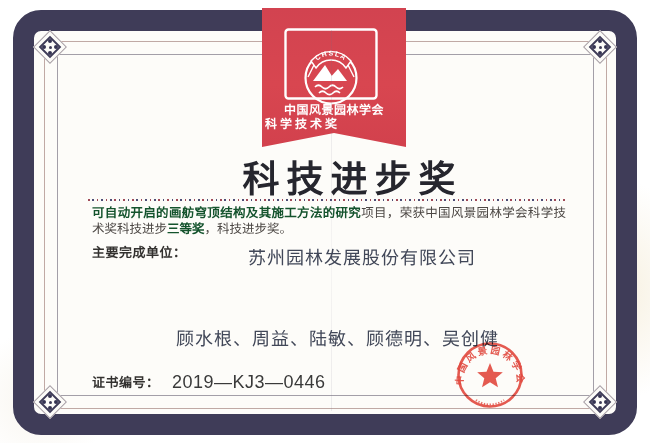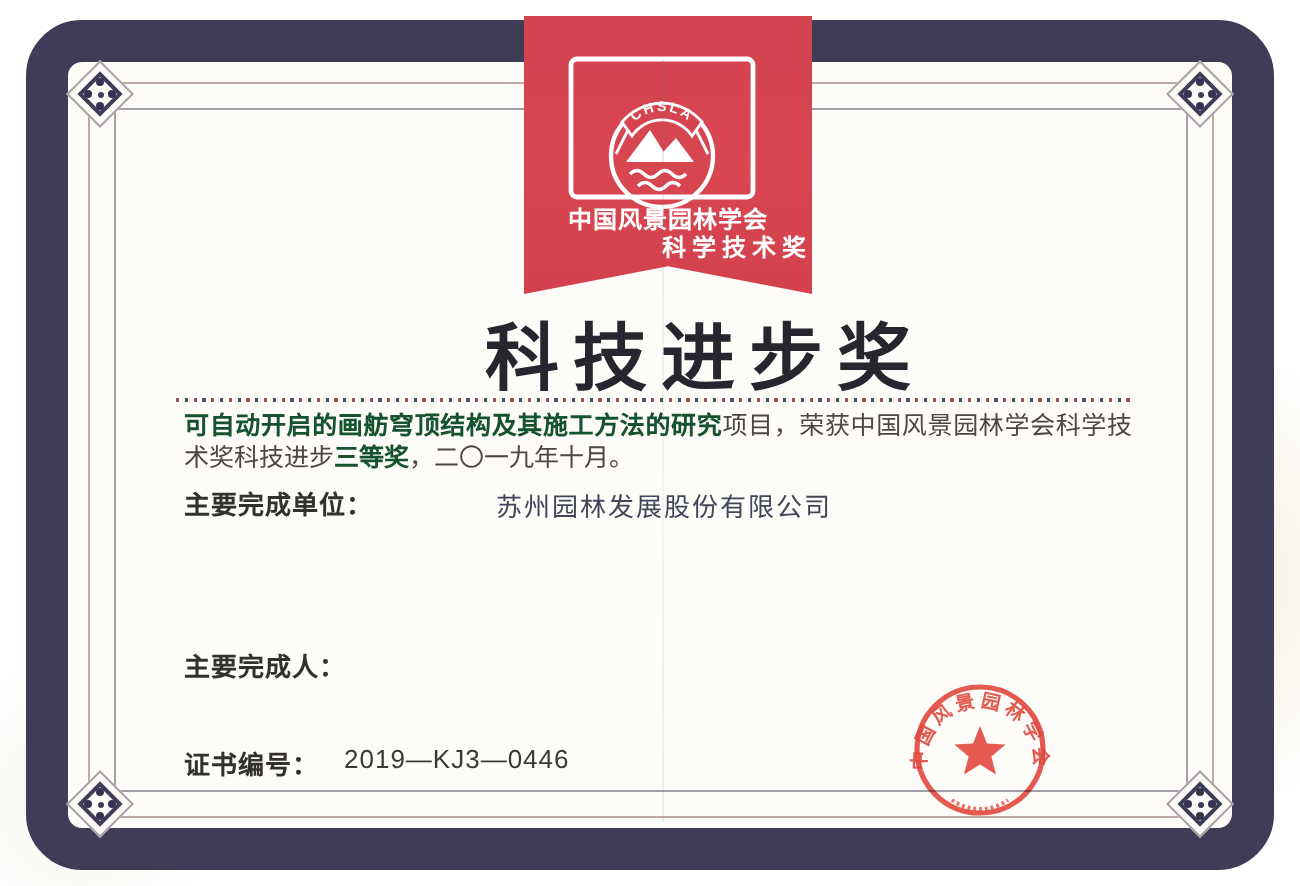--- a/index.html
+++ b/index.html
@@ -32,21 +32,21 @@
   .orn .dot.c{left:10.5px;top:10.5px;width:3px;height:3px;background:#3f3c58;}
   
   .ribbon{
     position:absolute;z-index:5;left:262px;top:8px;width:144px;height:139px;
     background:linear-gradient(180deg,#d24350,#d84650 55%,#d2414d);
     clip-path:polygon(0 0,100% 0,100% 100%,50% 90%,0 100%);
   }
   .ribbon .org-line{position:absolute;left:0;top:92px;width:100%;text-align:center;
     color:#fff;font-size:12px;font-weight:bold;letter-spacing:.5px;
     font-family:"Liberation Serif","DejaVu Serif",serif;}
-  .ribbon .award-line{position:absolute;left:0;top:106px;width:100%;text-align:right;
+  .ribbon .award-line{position:absolute;left:0;top:106px;width:100%;text-align:left;
     color:#fff;font-size:12px;font-weight:bold;letter-spacing:3px;text-indent:3px;
     font-family:"Liberation Serif","DejaVu Serif",serif;}
   .logo{position:absolute;left:22px;top:20px;}
   
   .title{
     position:absolute;z-index:4;left:0;top:149px;width:650px;text-align:center;
     font-family:"Liberation Serif","DejaVu Serif",serif;
     font-size:37px;font-weight:bold;color:#26262e;letter-spacing:7px;text-indent:7px;margin-left:24px;
   }
   .dotted-rule{
@@ -57,21 +57,21 @@
   }
   
   .citation{
     position:absolute;z-index:4;left:92px;top:206px;width:474px;
     font-size:12.5px;line-height:15.6px;color:#4c4744;text-align:justify;
     font-family:"Liberation Sans","DejaVu Sans",sans-serif;
   }
   .citation b{color:#14532d;}
   
   .flabel{position:absolute;z-index:4;font-size:13px;font-weight:bold;color:#33312f;letter-spacing:.5px;}
-  .fvalue{position:absolute;z-index:4;font-size:13px;color:#414758;
+  .fvalue{position:absolute;z-index:4;font-size:18px;color:#414758;
     font-family:"Liberation Serif","DejaVu Serif",serif;letter-spacing:1px;}
   .lbl-unit{left:92px;top:242px;} .val-unit{left:248px;top:243px;}
   .lbl-people{left:92px;top:323px;} .val-people{left:176px;top:324px;}
   .lbl-certno{left:92px;top:372px;text-align:center;}
   .val-certno{left:172px;top:372px;font-family:"Liberation Sans","DejaVu Sans",sans-serif;
     color:#3a3a3a;letter-spacing:.5px;}
   
   .date{position:absolute;z-index:5;left:447px;top:367px;font-size:15px;color:#3c3c46;
     letter-spacing:1px;font-family:"Liberation Serif","DejaVu Serif",serif;}
   .seal{position:absolute;z-index:7;left:444px;top:329px;mix-blend-mode:multiply;opacity:.93;}
@@ -149,26 +149,26 @@
       <path d="M 31,59 q 3.5,-3.5 7,0 t 7,0 t 7,0 t 7,0" fill="none" stroke="#ffffff" stroke-width="1.7"></path>
       <path d="M 35,65 q 3.5,-3.5 7,0 t 7,0 t 7,0" fill="none" stroke="#ffffff" stroke-width="1.7"></path>
     </svg>
     <div class="org-line">中国风景园林学会</div>
     <div class="award-line">科学技术奖</div>
   </div>
 
   <div class="title">科技进步奖</div>
   <div class="dotted-rule"></div>
 
-  <div class="citation"><b>可自动开启的画舫穹顶结构及其施工方法的研究</b><span>项目，荣获中国风景园林学会科学技术奖科技进步</span><b>三等奖</b><span>，二〇一九年十月。</span></div>
+  <div class="citation"><b>可自动开启的画舫穹顶结构及其施工方法的研究</b><span>项目，荣获中国风景园林学会科学技术奖科技进步</span><b>三等奖</b><span>，科技进步奖。</span></div>
 
   <div class="flabel lbl-unit">主要完成单位：</div>
   <div class="fvalue val-unit">苏州园林发展股份有限公司</div>
 
-  <div class="flabel lbl-people">主要完成人：</div>
+  <div class="fvalue val-people">顾水根、周益、陆敏、顾德明、吴创健</div>
 
   <div class="flabel lbl-certno">证书编号：</div>
   <div class="fvalue val-certno">2019—KJ3—0446</div>
 
 
   <svg class="seal" width="92" height="92" viewBox="0 0 92 92">
     <circle cx="46" cy="46" r="31.5" fill="none" stroke="#e03a30" stroke-width="2.6" opacity=".9"></circle>
     <polygon points="46,34 49.5,42.7 58.8,43.3 51.7,49.3 54,58.3 46,53.2 38,58.3 40.3,49.3 33.2,43.3 42.5,42.7" fill="#e03a30" opacity=".9"></polygon>
     <defs>
         <path id="seal-arc" d="M 20,59 A 27,27 0 1 1 72,59"></path>

